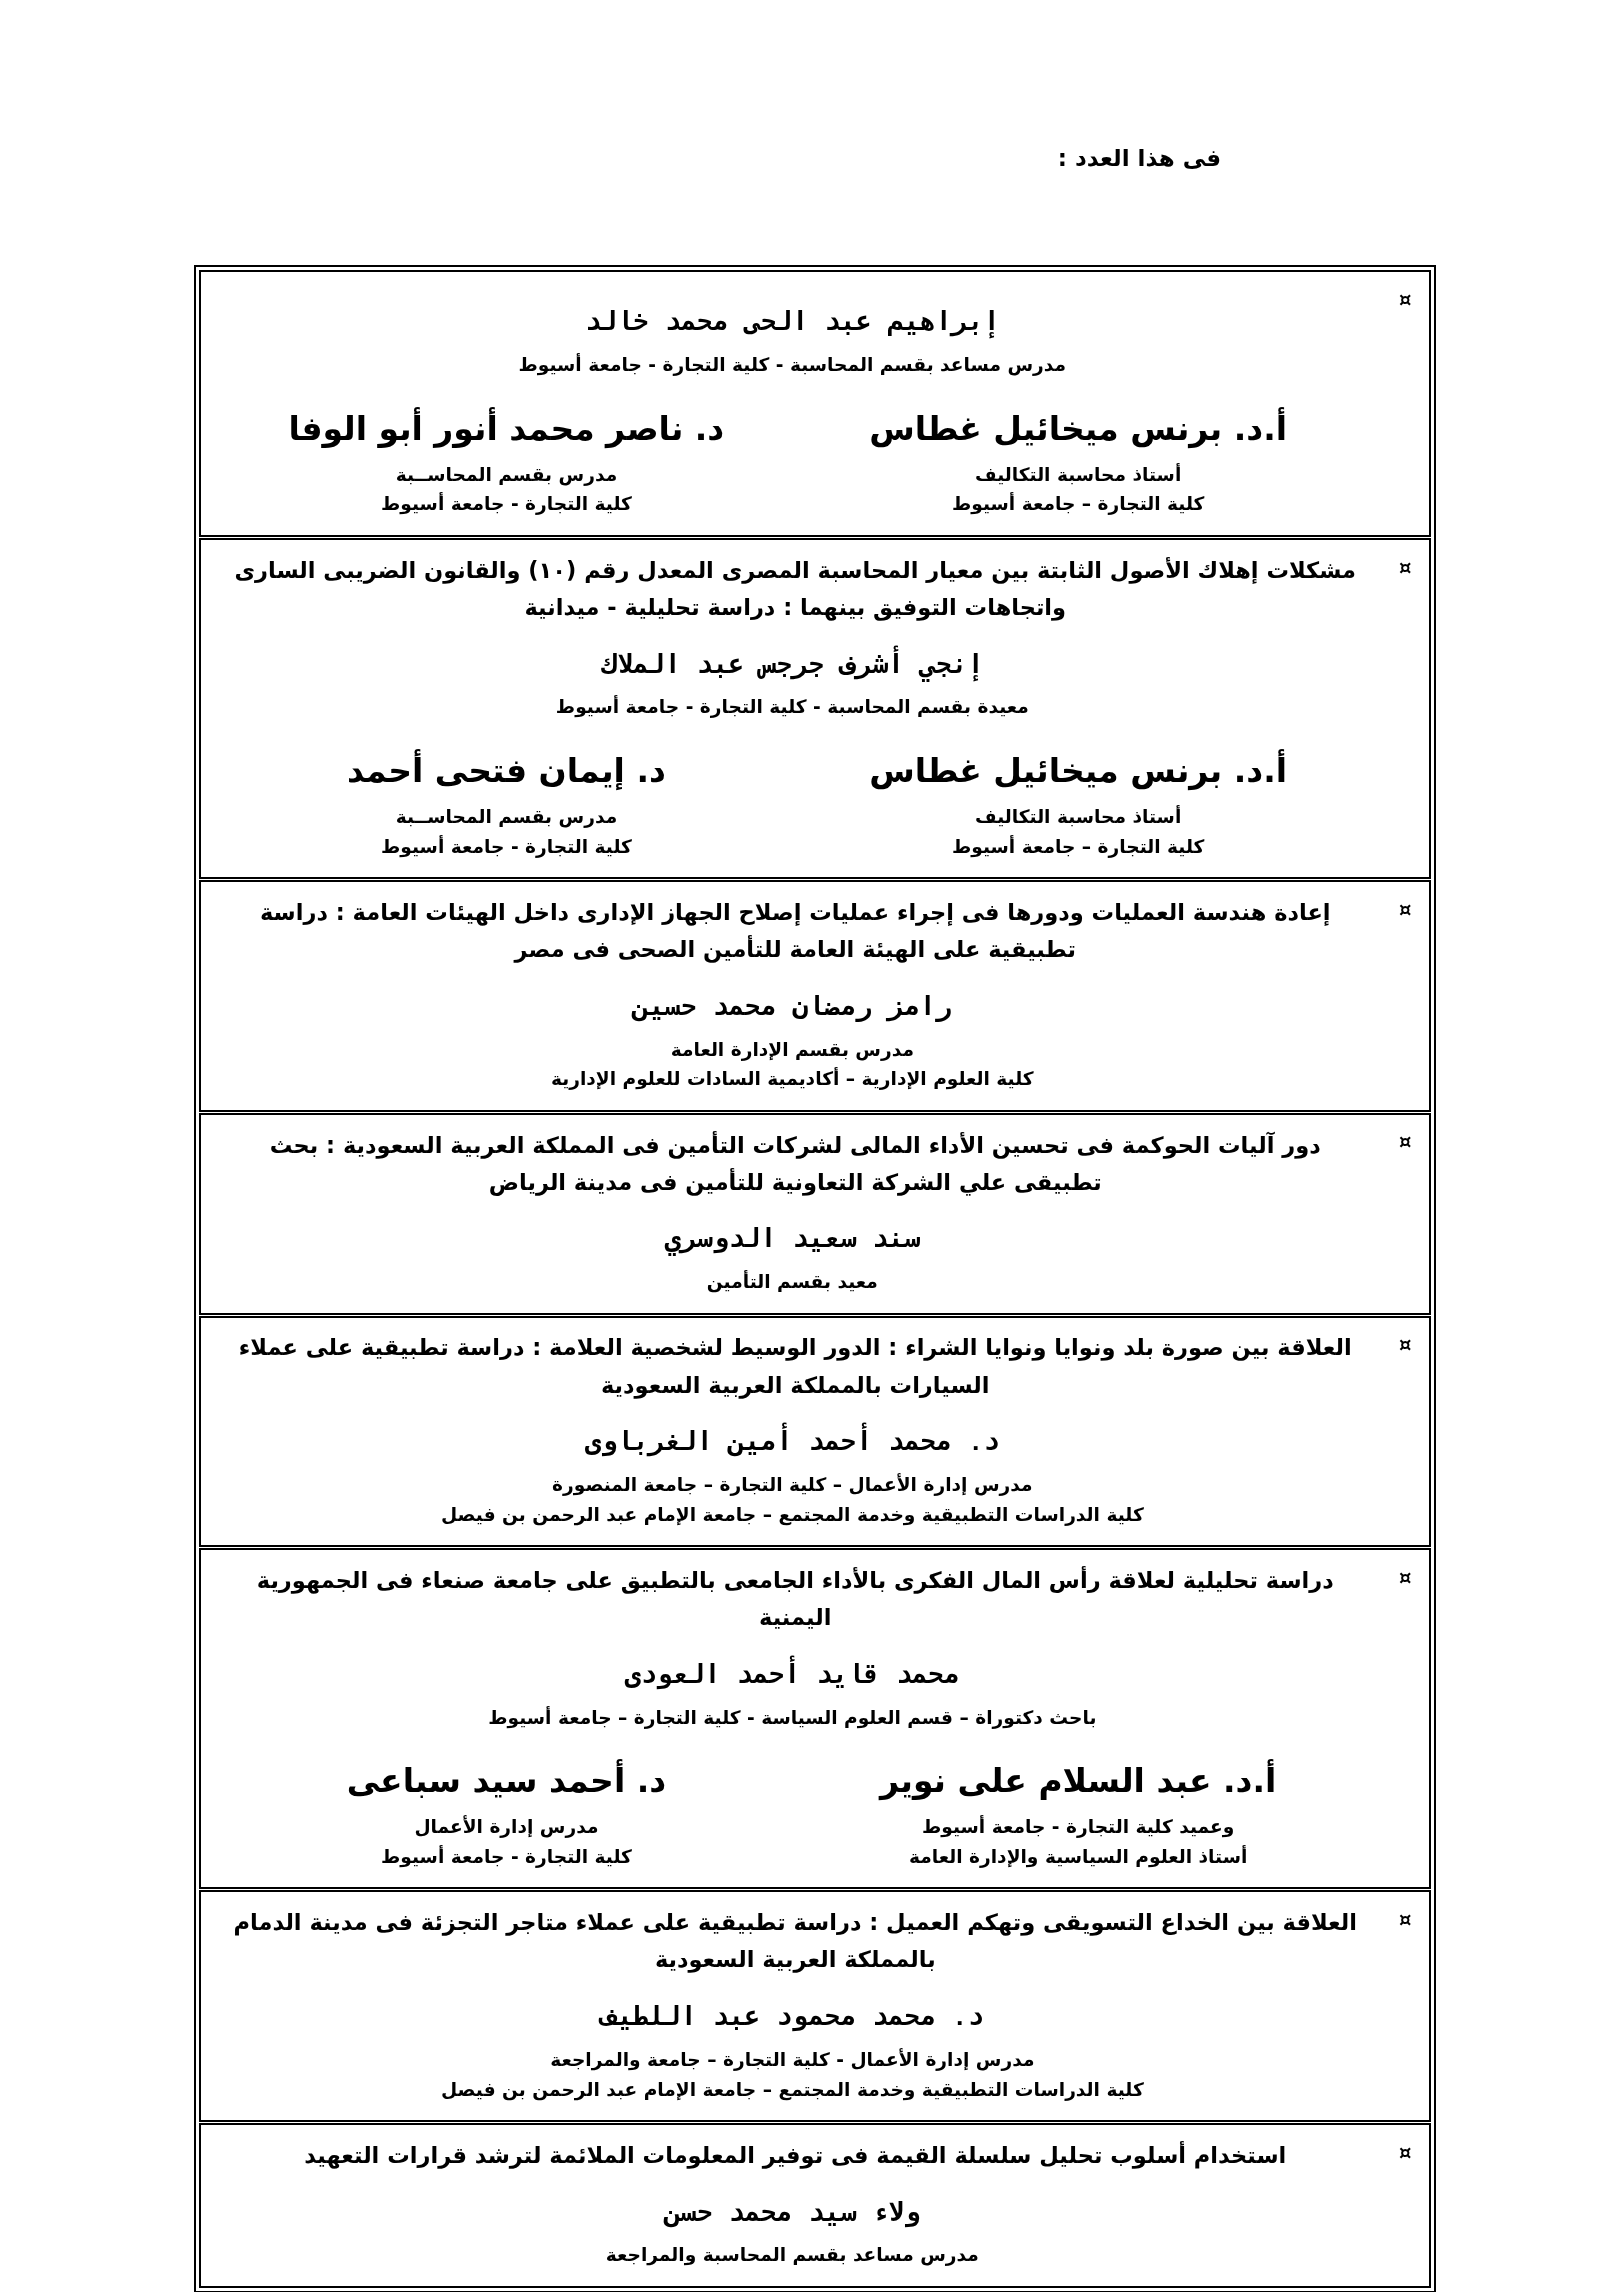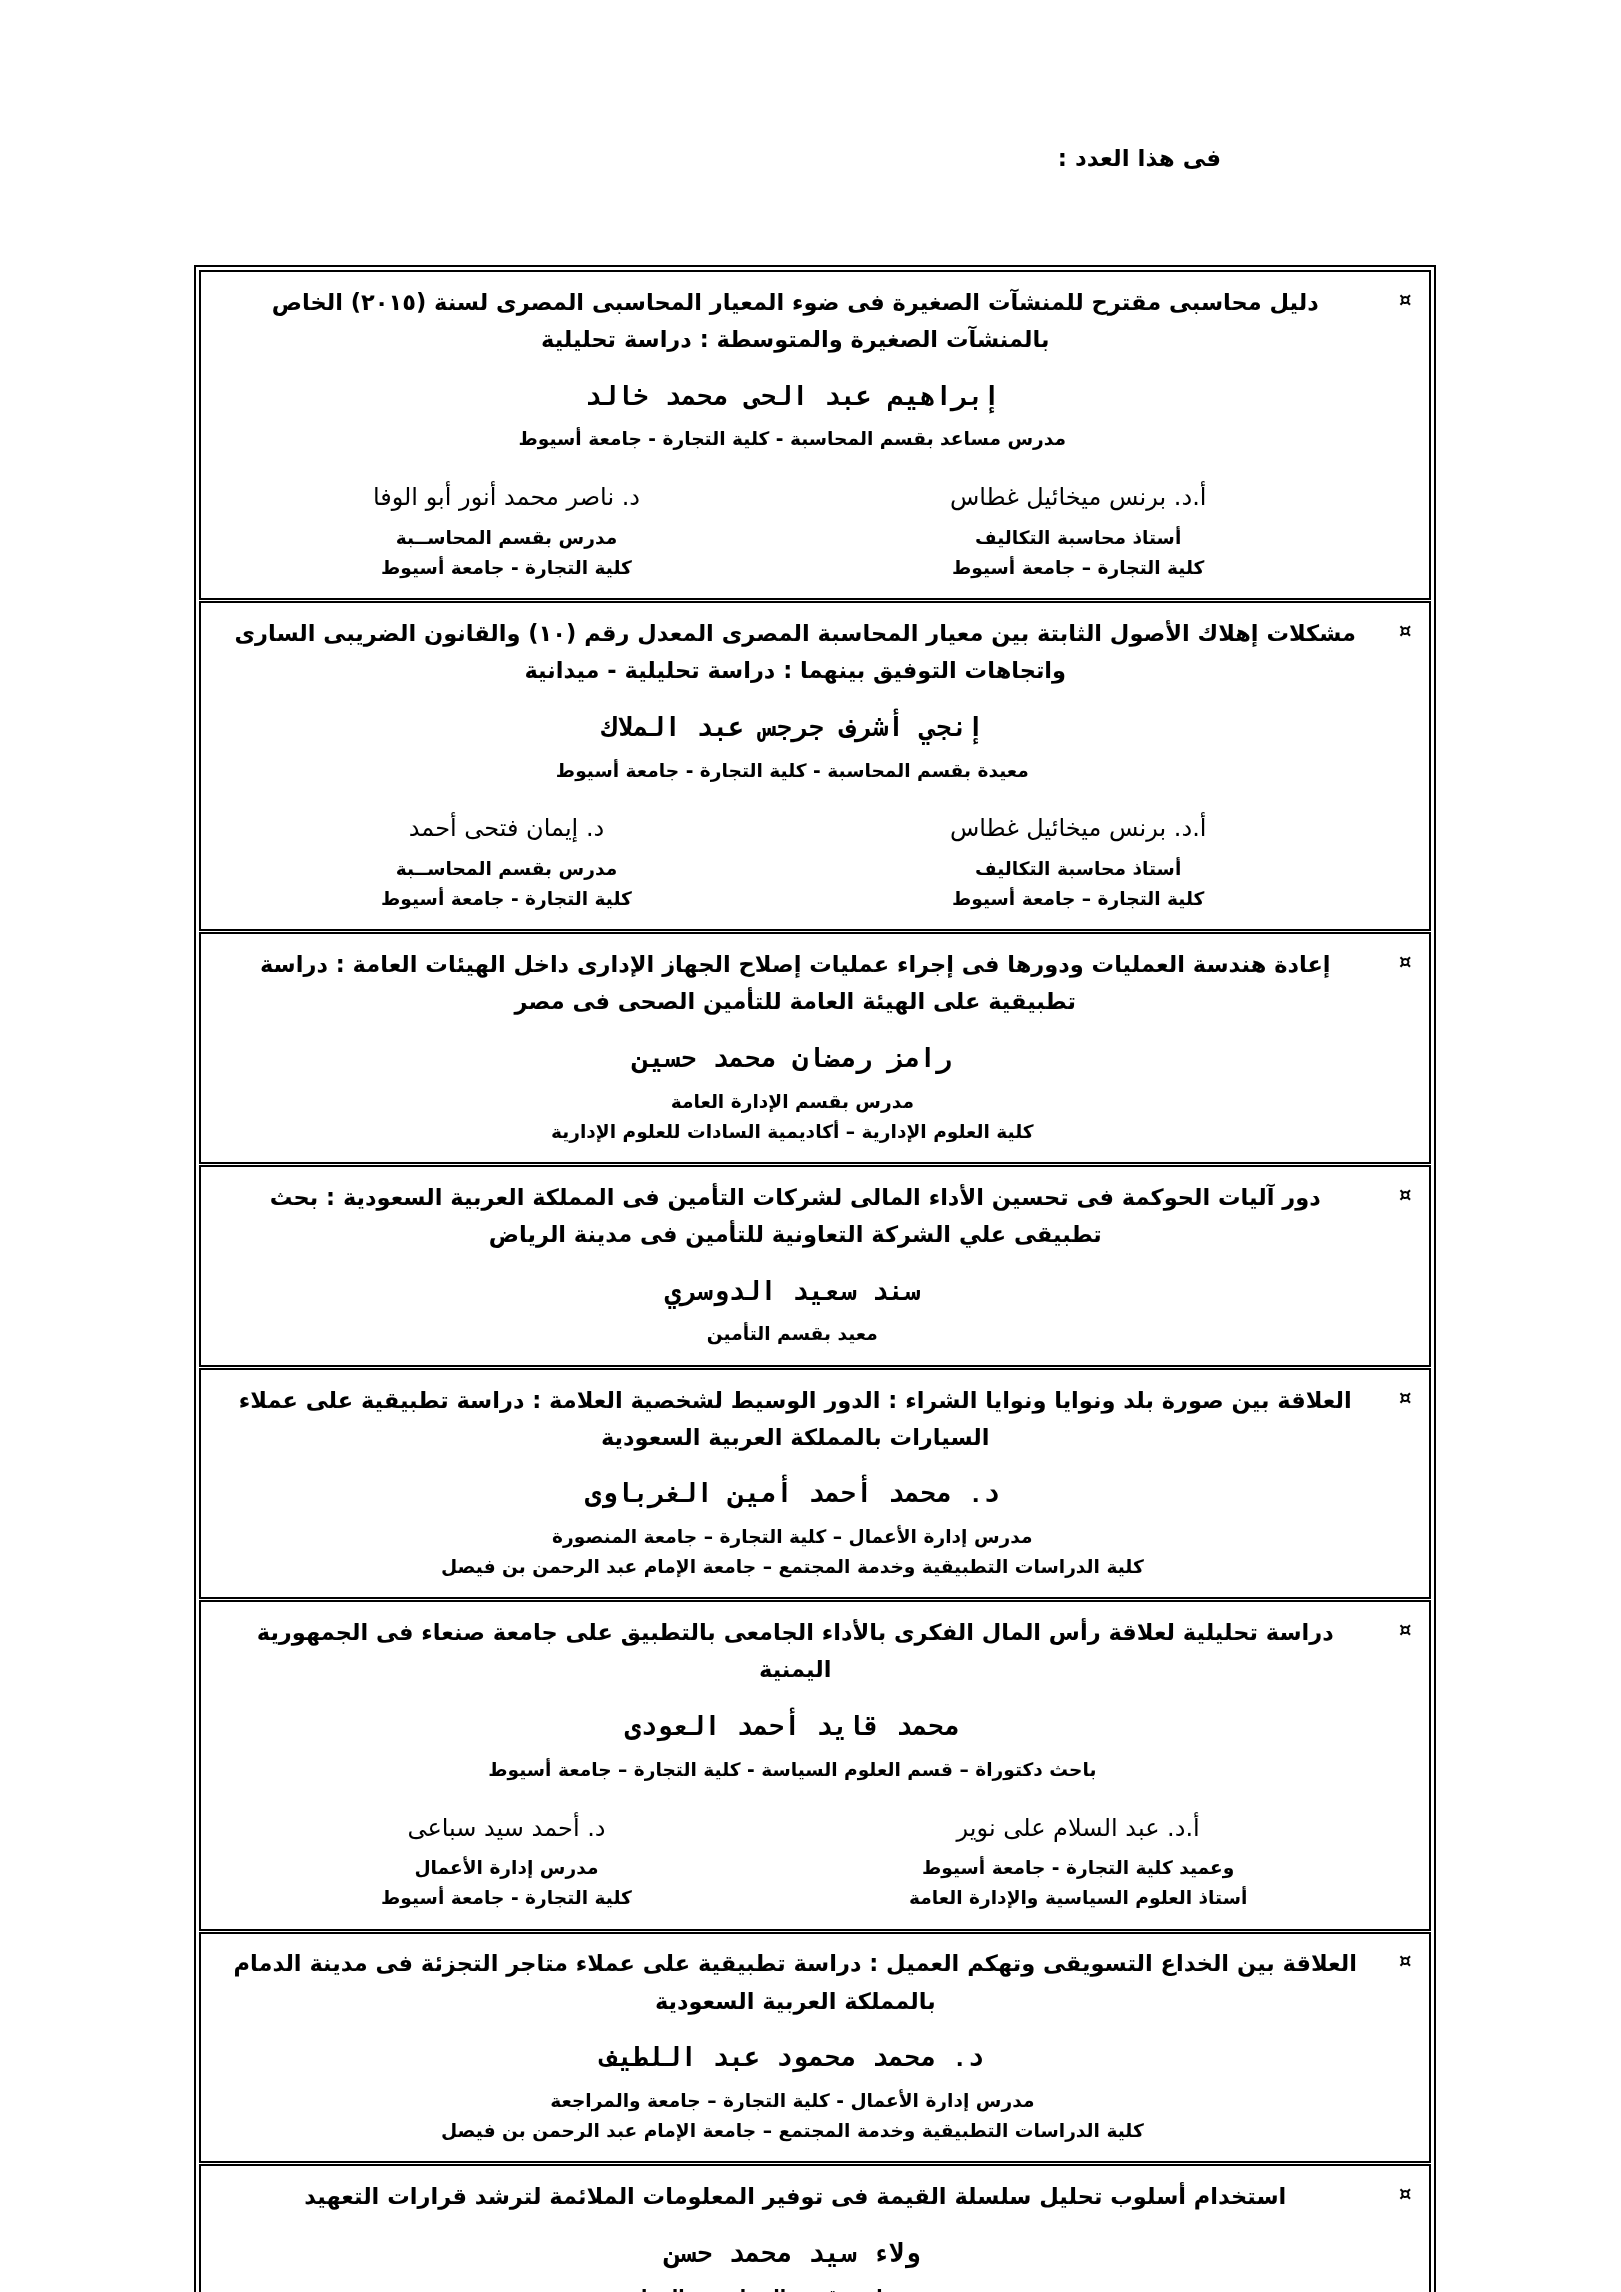--- a/index.html
+++ b/index.html
@@ -55,37 +55,36 @@
   }
   .aff {
     font-size: 18.6px;
     font-weight: bold;
     line-height: 1.6;
     text-align: center;
   }
   .pair { display: flex; margin-top: 29px; }
   .pair .col { flex: 1; text-align: center; }
   .pair .name {
-    font-size: 24px;
-    font-weight: normal;
+    font-size: 33px;
+    font-weight: bold;
     margin-bottom: 11.8px;
   }
 </style>
 </head>
 <body>
 
 <div class="page">
 
   <div class="page-header">فى هذا العدد :</div>
 
   <div class="toc">
 
     <section class="row">
       <span class="bullet">¤</span>
-      <div class="title">دليل محاسبى مقترح للمنشآت الصغيرة فى ضوء المعيار المحاسبى المصرى لسنة (٢٠١٥) الخاص بالمنشآت الصغيرة والمتوسطة : دراسة تحليلية</div>
       <div class="main-author">
         <div class="name">إبراهيم عبد الحى محمد خالد</div>
         <div class="aff">مدرس مساعد بقسم المحاسبة - كلية التجارة - جامعة أسيوط</div>
       </div>
       <div class="pair">
         <div class="col">
           <div class="name">أ.د. برنس ميخائيل غطاس</div>
           <div class="aff">أستاذ محاسبة التكاليف</div>
           <div class="aff">كلية التجارة – جامعة أسيوط</div>
         </div>

